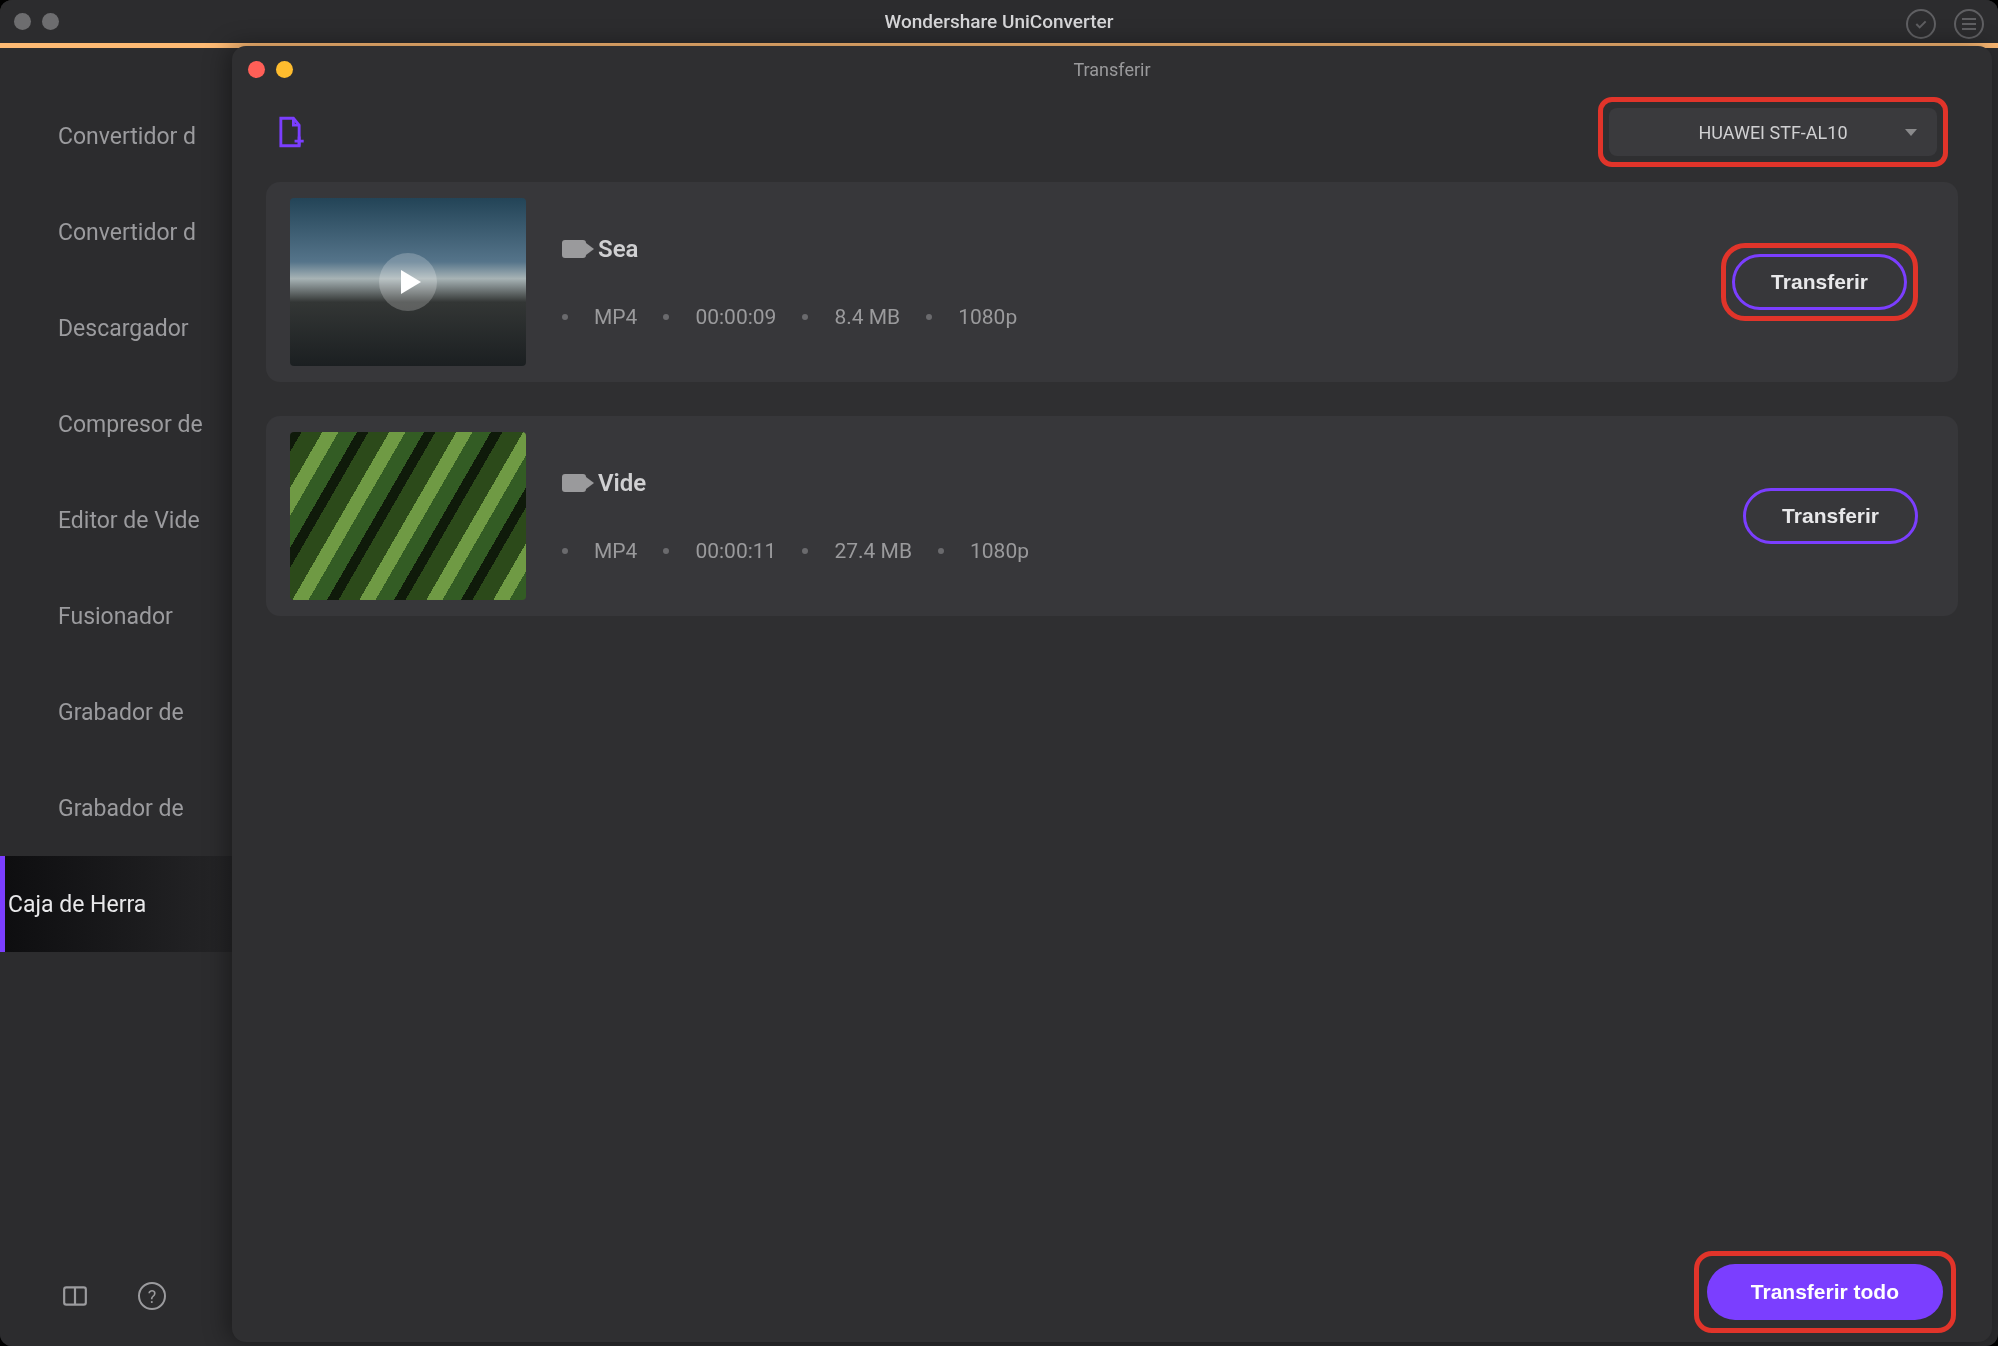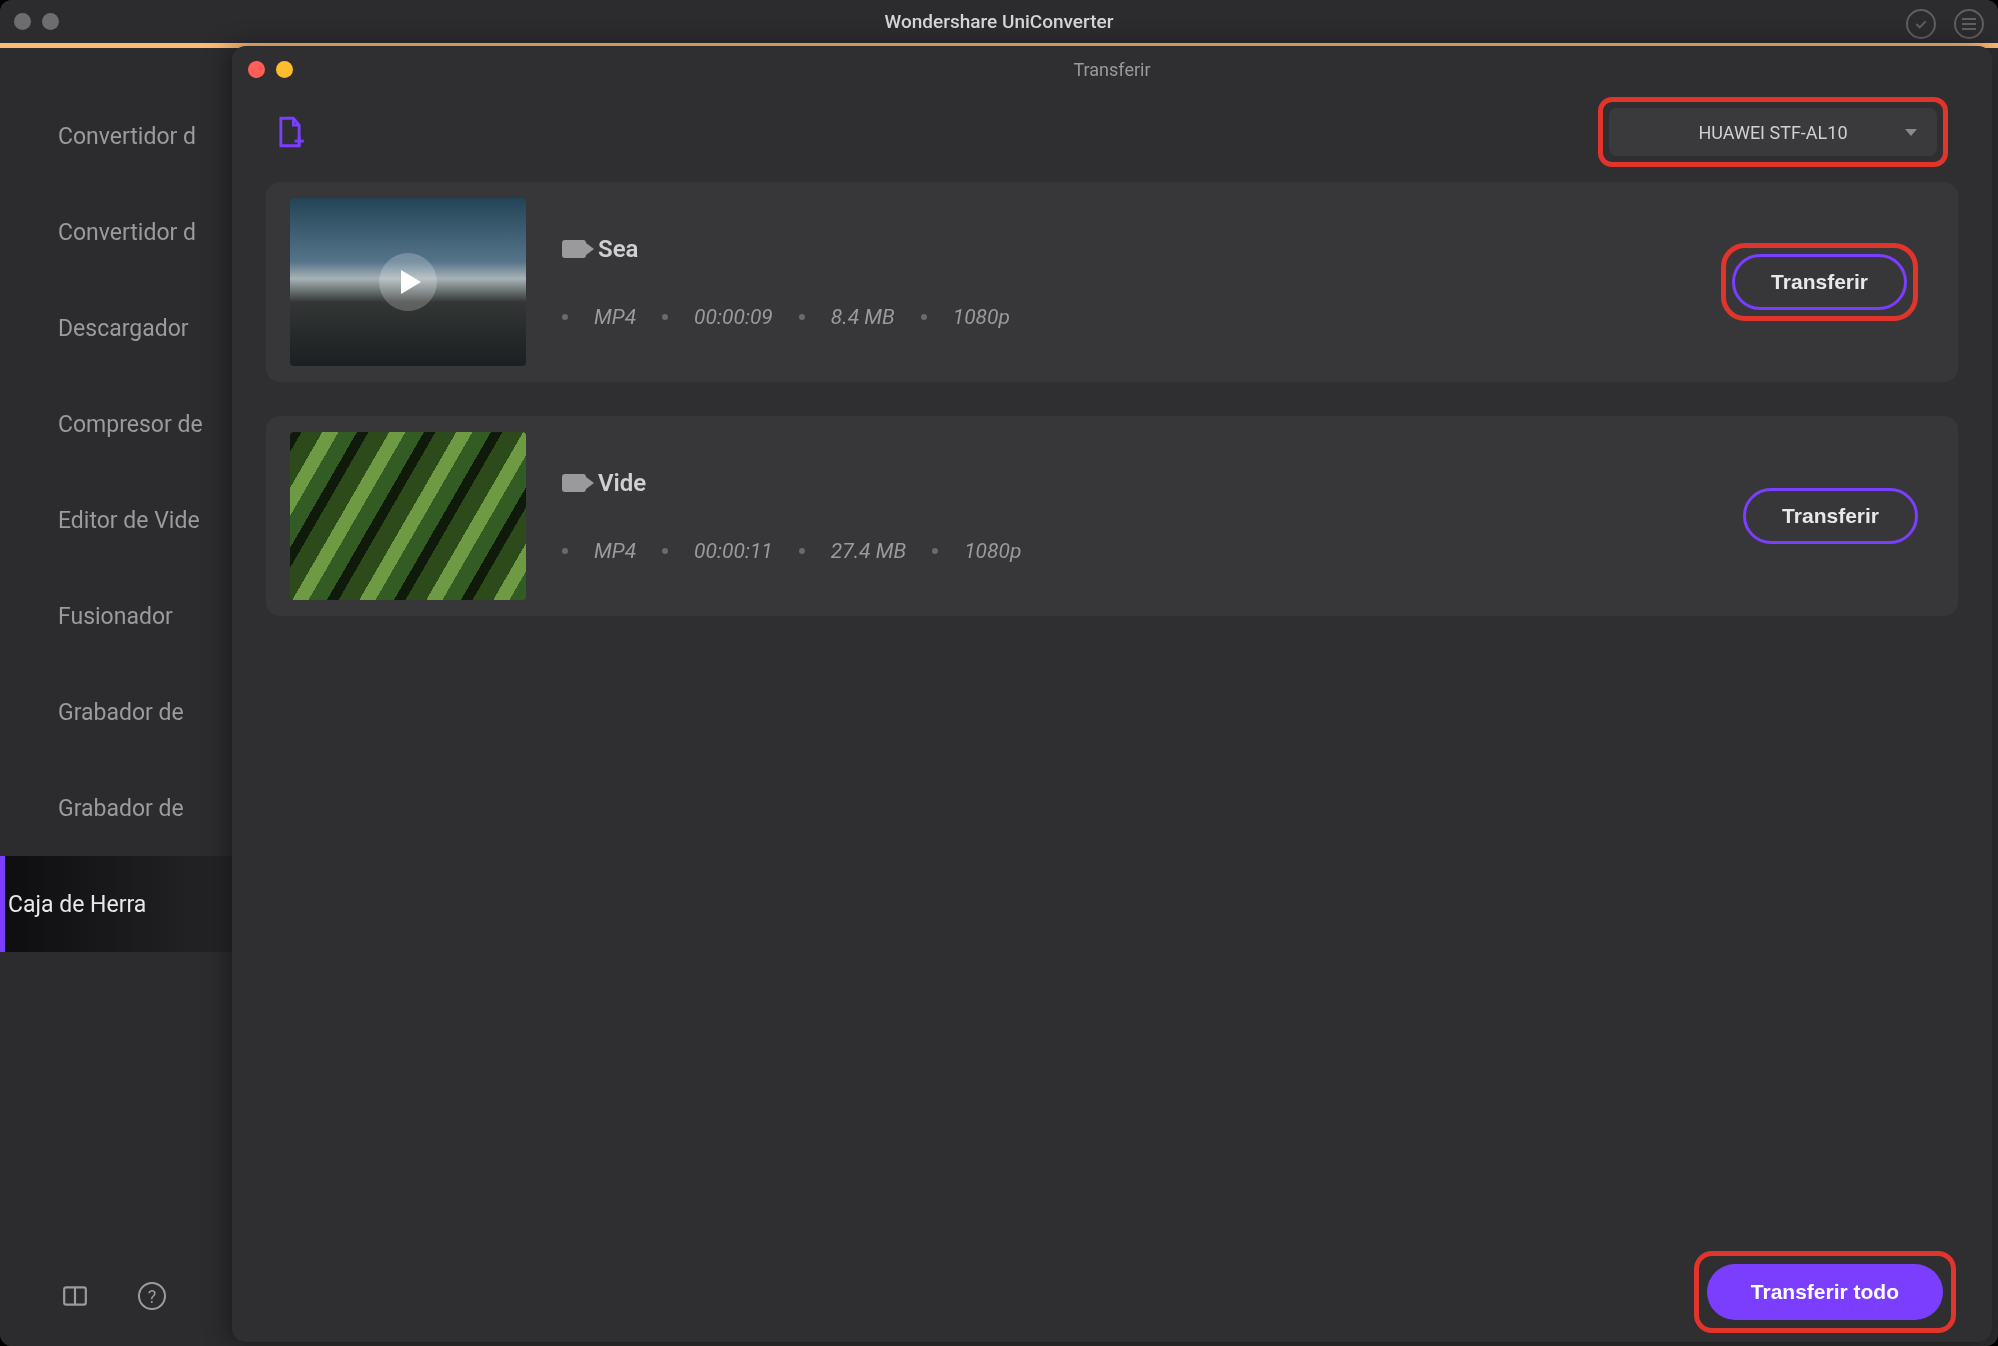--- a/index.html
+++ b/index.html
@@ -271,21 +271,20 @@
     font-weight: 600;
     color: #d0d0d2;
   }
   .meta {
     margin-top: 42px;
     display: flex;
     align-items: center;
     gap: 26px;
     color: #9a9a9c;
     font-size: 21px;
-    font-style: italic;
   }
   .dot {
     width: 6px; height: 6px;
     background: #6a6a6d;
     border-radius: 50%;
   }
 
   .transfer-btn-wrap {
     flex: 0 0 auto;
   }

